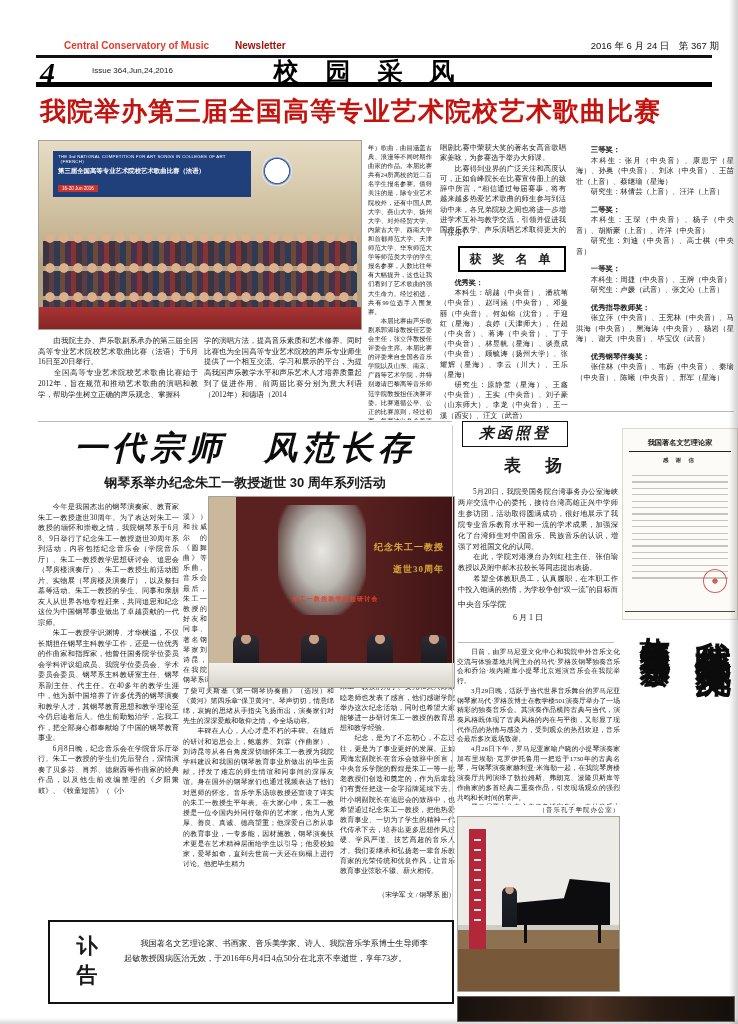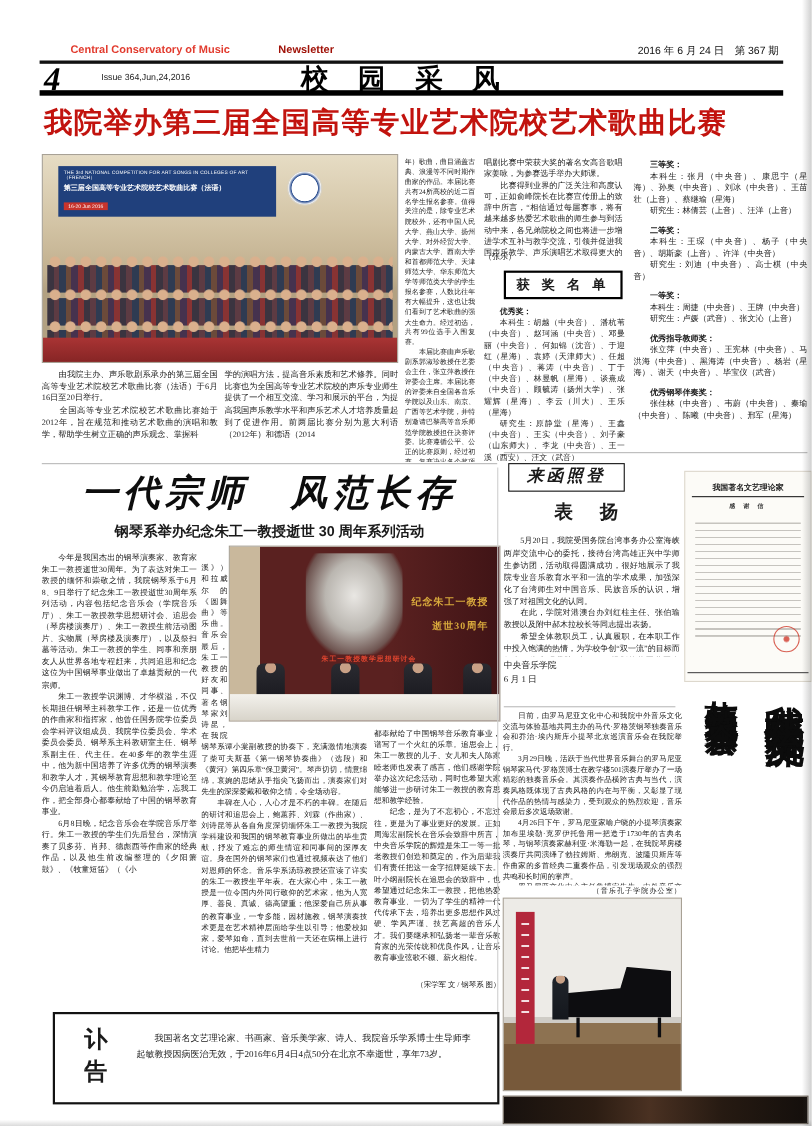--- a/index.html
+++ b/index.html
@@ -1,23 +1,23 @@
 <!DOCTYPE html>
 <html><head>
 <meta charset="utf-8">
 <style>
   html,body{margin:0;padding:0;background:#e8e8e6;}
   .page{position:relative;width:738px;height:1024px;background:#ffffff;overflow:hidden;
         font-family:"Liberation Serif",serif;color:#1a1a1a;}
   .abs{position:absolute;}
   
-  .brand-row{left:64px;top:40px;display:flex;gap:44px;align-items:baseline;font-family:"Liberation Sans",sans-serif;}
+  .brand-row{left:64px;top:40px;display:flex;gap:26px;align-items:baseline;font-family:"Liberation Sans",sans-serif;}
   .brand{color:#e23b2e;font-weight:bold;font-size:10px;}
   .newsletter{color:#a01208;font-weight:bold;font-size:10px;}
-  .date-issue{right:30px;top:40px;font-size:9.5px;font-family:"Liberation Sans",sans-serif;color:#111;}
+  .date-issue{right:19px;top:40px;font-size:9.5px;font-family:"Liberation Sans",sans-serif;color:#111;}
   .rule1{left:36px;top:55px;width:676px;height:3px;background:#111;}
   .pagenum{left:40px;top:56px;font-family:"Liberation Serif",serif;font-style:italic;font-weight:900;font-size:30px;color:#000;}
   .issue-line{left:92px;top:66px;font-size:8px;font-family:"Liberation Sans",sans-serif;color:#222;}
   .section-title{left:0;right:0;top:55px;text-align:center;font-family:"Liberation Sans",sans-serif;
                  font-weight:900;font-size:25px;letter-spacing:10px;color:#000;}
   .rule2{left:36px;top:82px;width:676px;height:5px;background:#000;}
   
   .headline{left:40px;top:94px;width:658px;text-align:left;color:#c2130e;font-weight:900;font-size:26px;letter-spacing:1px;}
   .bt{text-align:justify;white-space:pre-line;overflow:hidden;color:#1b1b1b;}
   .a1-col1{left:38px;top:336px;width:160px;height:84px;font-size:7.5px;line-height:10.7px;}
@@ -46,21 +46,21 @@
   .a1-banner .b3{display:inline-block;background:#c8342c;color:#fff;font-size:4.6px;padding:1px 4px;margin-top:2px;}
   .a1-logo{position:absolute;left:222px;top:14px;width:30px;height:30px;border-radius:50%;
     background:radial-gradient(circle at 50% 50%, #fff 55%, #2a4d8f 58%, #fff 70%);border:1px solid #d8d2c4;}
   .crowd-row{position:absolute;left:4px;right:4px;height:35px;
     background-image:
       radial-gradient(circle 4.5px at 7px 6px, #dab08d 4.4px, rgba(0,0,0,0) 5.2px),
       repeating-linear-gradient(90deg,#3b3440 0 6px,#5d3b43 6px 11px,#2f3b52 11px 17px,#6b4a3a 17px 22px,#46324e 22px 28px,#833 28px 33px);
     background-size:14px 100%,100% 25px;background-position:0 1px,0 10px;background-repeat:repeat-x,no-repeat;}
   .carpet{position:absolute;left:0;right:0;bottom:0;height:22px;background:linear-gradient(180deg,#a93434,#872525);}
   
-  .m-photo{left:208px;top:496px;width:247px;height:160px;
+  .m-photo{left:208px;top:496px;width:247px;height:192px;
     background:linear-gradient(90deg,#c9b89c 0 11%,#5a2120 11% 60%,#401416 100%);}
   .m-portrait{position:absolute;left:28%;top:4%;width:36%;height:58%;
     background:radial-gradient(ellipse at 50% 42%,#e9e7e3 0%,#bab6b0 42%,#6e5450 72%,rgba(0,0,0,0) 78%);}
   .m-gold{position:absolute;color:#d8a93c;font-weight:bold;font-size:9px;letter-spacing:1px;}
   .m-red{position:absolute;color:#e0452f;font-weight:bold;font-size:6.2px;letter-spacing:1px;}
   .m-table{position:absolute;left:0;right:0;bottom:0;height:24px;background:linear-gradient(#f3f1ec,#d8d4ca);}
   .m-fig{position:absolute;bottom:22px;width:26px;height:30px;border-radius:7px 7px 0 0;
     background:radial-gradient(circle 5px at 50% 4px,#c9a186 4.6px,rgba(0,0,0,0) 5.4px),linear-gradient(#2b2b31,#1b1b21);}
   
   .m-title{left:38px;top:426px;width:414px;text-align:center;font-style:italic;font-weight:900;font-size:33px;letter-spacing:5px;color:#0d0d0d;}
@@ -70,21 +70,21 @@
   .m-spacer{float:right;width:127px;height:157px;}
   .m-col3{left:340px;top:662px;width:115px;height:226px;font-size:7px;line-height:10.2px;}
   .m-byline{left:340px;top:890px;width:115px;text-align:right;font-size:6.8px;}
   
   .vrule{left:452px;top:425px;width:1px;height:570px;background:#cfcfcf;}
   .lh-box{left:462px;top:421px;width:104px;height:24px;border:1.5px solid #111;text-align:center;
     font-weight:900;font-style:italic;font-size:15px;letter-spacing:3px;line-height:23px;}
   .c-title{left:458px;top:454px;width:160px;text-align:center;font-weight:900;font-size:17px;letter-spacing:10px;}
   .c-body{left:458px;top:487px;width:160px;height:110px;font-size:7.3px;line-height:10.9px;}
   .c-sign1{left:458px;top:599px;width:150px;text-align:left;font-size:8px;}
-  .c-sign2{left:458px;top:612px;width:140px;text-align:left;font-size:8px;}
+  .c-sign2{left:458px;top:612px;width:140px;text-align:center;font-size:8px;}
   
   .letter{left:622px;top:428px;width:114px;height:190px;background:#fcfbf7;border:1px solid #ddd8cd;}
   .letter-h{margin:9px 6px 0;text-align:center;font-weight:bold;font-size:7.2px;border-bottom:1.5px solid #222;padding-bottom:3px;}
   .letter-t{text-align:center;font-weight:bold;font-size:5.4px;letter-spacing:3px;margin-top:5px;color:#333;}
   .letter-lines{position:absolute;left:9px;right:9px;top:46px;height:104px;opacity:.65;
     background:repeating-linear-gradient(180deg,#a9a6a0 0 1.3px,rgba(0,0,0,0) 1.3px 6.4px);}
   .letter-seal{position:absolute;right:10px;bottom:26px;width:22px;height:22px;border-radius:50%;
     border:1.6px solid rgba(208,57,43,.8);background:radial-gradient(circle 2.5px at 50% 50%,rgba(208,57,43,.8) 2.4px,rgba(0,0,0,0) 3px);}
   .letter-underline{position:absolute;left:2px;right:2px;bottom:7px;height:1px;background:#4a4a4a;}
   .divC{left:458px;top:642px;width:156px;height:1px;background:#bbb;}

